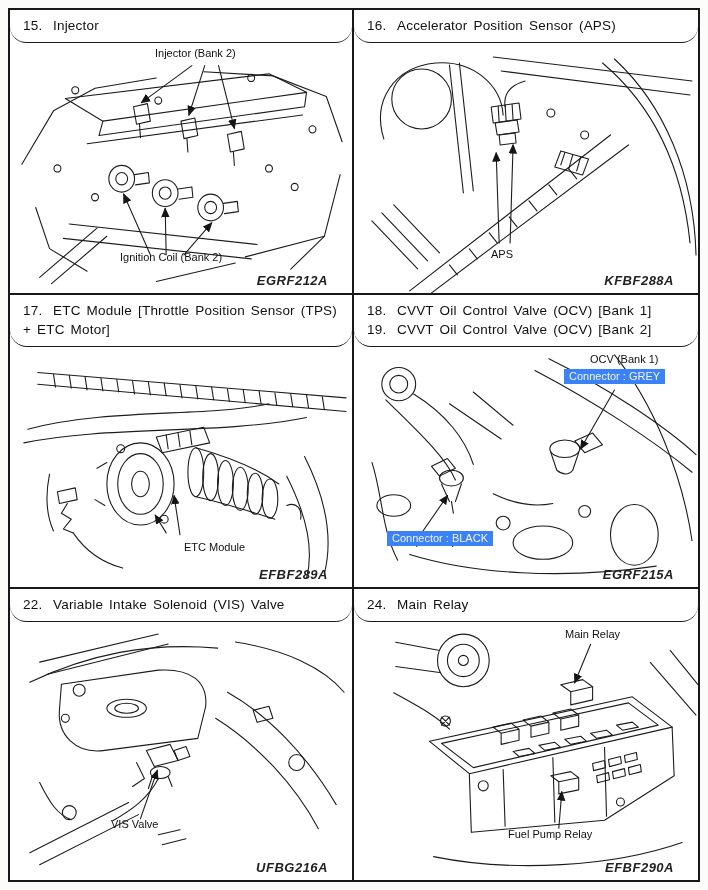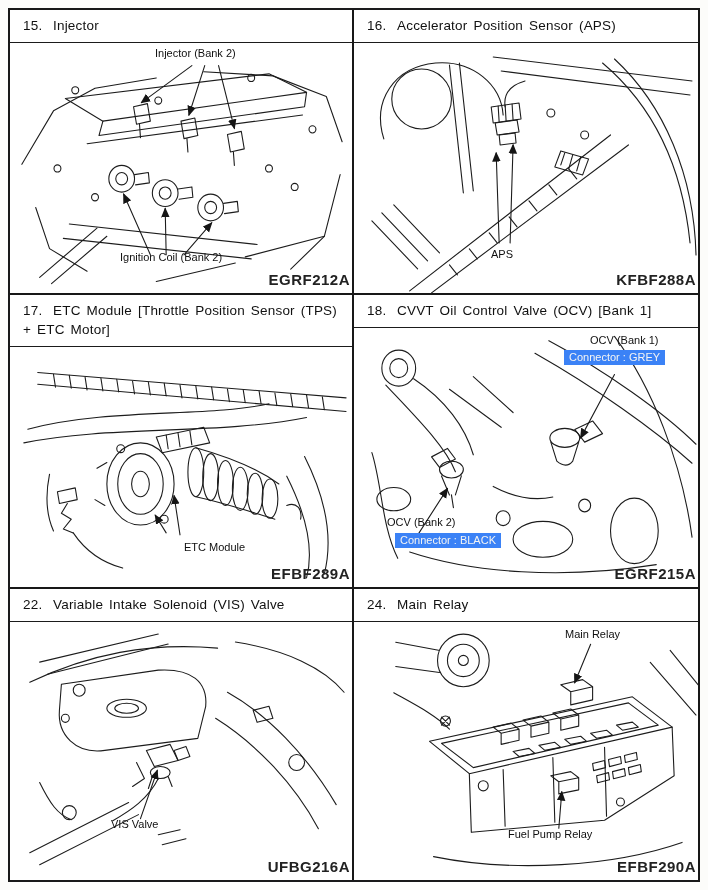--- a/index.html
+++ b/index.html
@@ -29,20 +29,21 @@
   .panel.col-left{border-right:2px solid #181818;}
   .panel.row-1,.panel.row-2{border-bottom:2px solid #181818;}
   .panel-header{
     border-bottom:1.6px solid #1b1b1b;
     padding:6px 1px 7px 13px;
     font-size:13.5px;
     line-height:1.42;
     letter-spacing:.2px;
     word-spacing:2px;
     color:#111;
+    border-radius:17px;
   }
   .title-line{display:block;}
   .title-num{display:inline-block;min-width:30px;}
   .panel-body{
     position:relative;
     flex:1;
     text-align:right;
   }
   .panel-body svg{
     position:absolute;inset:0;
@@ -59,25 +60,26 @@
     position:absolute;
     font-size:11px;
     line-height:1.1;
     white-space:nowrap;
     background:#3b82f6;
     color:#f4f4f4;
     padding:1px 5px 2px 5px;
   }
   .figure-code{
     position:absolute;
-    right:2px;bottom:5px;
-    font-size:15px;
+    right:24px;bottom:5px;
+    font-size:13px;
     font-weight:bold;
     letter-spacing:.5px;
     color:#222;
+    font-style:italic;
   }
 </style>
 </head>
 <body>
 
 <div class="sheet">
 
   <div class="panel col-left row-1">
     <div class="panel-header">
       <span class="title-line"><span class="title-num">15.</span><span>Injector</span></span>
@@ -215,20 +217,21 @@
         </g>
       </svg>
       <span class="callout" style="left:146px;top:194px;padding-left:28px;">ETC Module</span>
       <span class="figure-code">EFBF289A</span>
     </div>
   </div>
 
   <div class="panel row-2">
     <div class="panel-header">
       <span class="title-line"><span class="title-num">18.</span><span>CVVT Oil Control Valve (OCV) [Bank 1]</span></span>
+      <span class="title-line"><span class="title-num">19.</span><span>CVVT Oil Control Valve (OCV) [Bank 2]</span></span>
     </div>
     <div class="panel-body">
       <svg viewBox="0 0 346 245" preserveAspectRatio="none">
         <defs>
             <marker id="m4" viewBox="0 0 8 8" markerWidth="9" markerHeight="9" refX="7" refY="4" orient="auto">
               <path d="M0,0.5 L8,4 L0,7.5 Z" fill="#151515"></path>
             </marker>
           </defs>
         <g stroke="#1c1c1c" fill="none" stroke-width="1.1" stroke-linejoin="round" stroke-linecap="round">
           <circle cx="45" cy="38" r="17"></circle>
@@ -252,21 +255,21 @@
           <ellipse cx="40" cy="162" rx="17" ry="11"></ellipse>
           <path d="M18,118 C28,148 28,188 44,218"></path>
           <path d="M140,150 C160,160 180,164 200,160"></path>
           <path d="M262,44 L228,104" marker-end="url(#m4)"></path>
           <path d="M64,196 L94,152" marker-end="url(#m4)"></path>
         </g>
       </svg>
       <span class="callout" style="left:236px;top:6px;">OCV (Bank 1)</span>
       <span class="badge" style="left:210px;top:22px;">Connector : GREY</span>
       <span class="callout" style="left:33px;top:188px;">OCV (Bank 2)</span>
-      <span class="badge" style="left:33px;top:205px;margin-left:8px;">Connector : BLACK</span>
+      <span class="badge" style="left:33px;top:184px;">Connector : BLACK</span>
       <span class="figure-code">EGRF215A</span>
     </div>
   </div>
 
   <div class="panel col-left">
     <div class="panel-header">
       <span class="title-line"><span class="title-num">22.</span><span>Variable Intake Solenoid (VIS) Valve</span></span>
     </div>
     <div class="panel-body">
       <svg viewBox="0 0 346 257" preserveAspectRatio="none">

